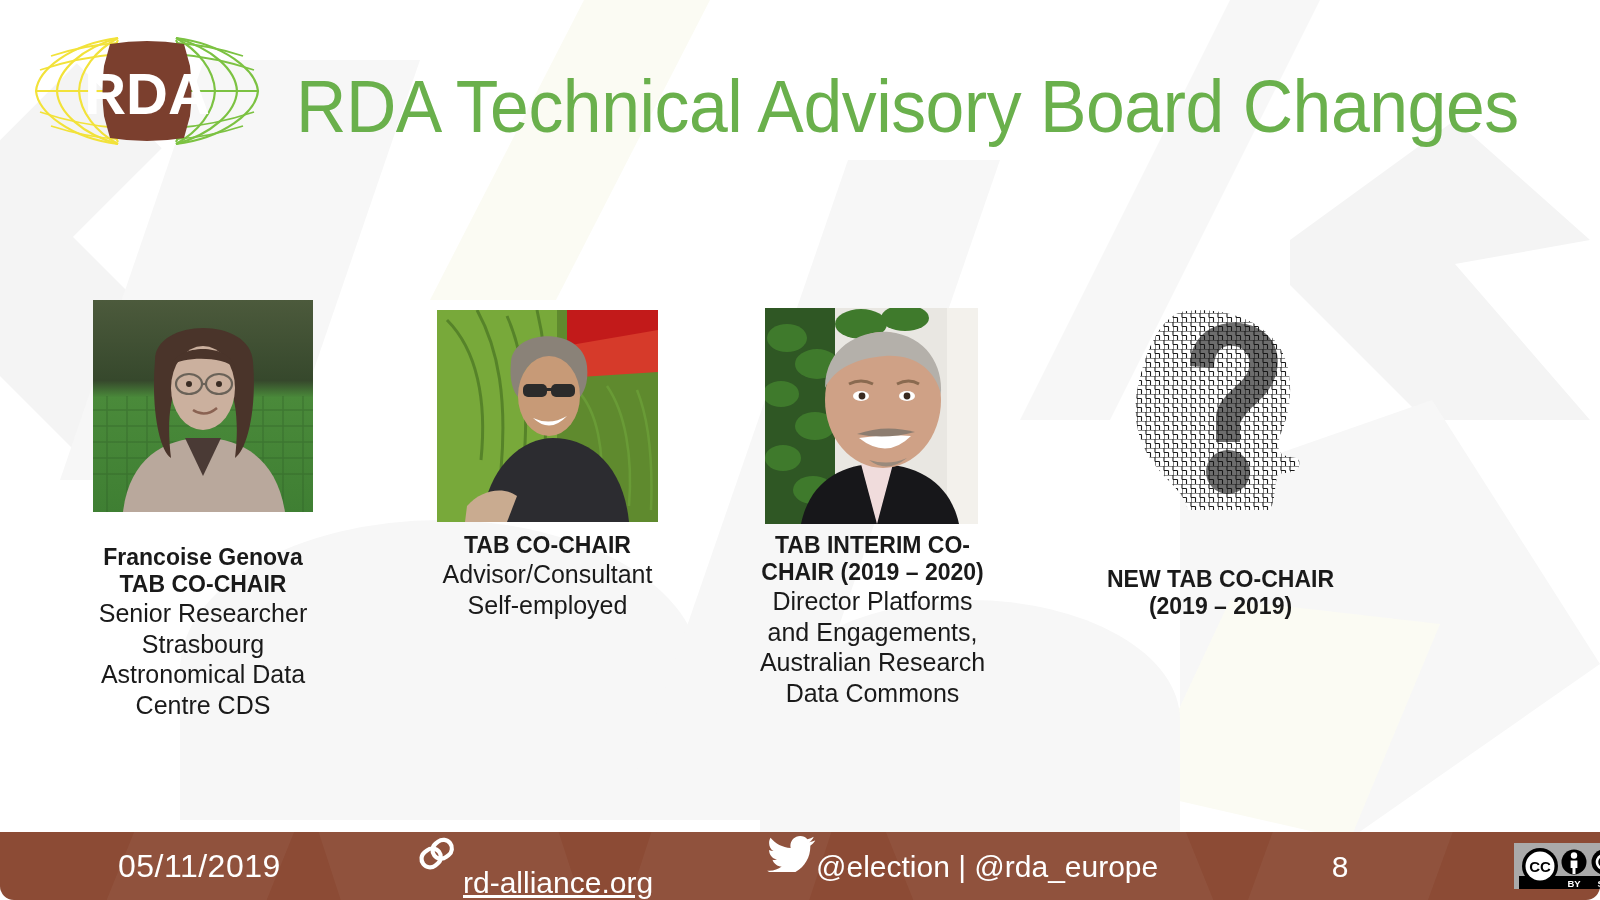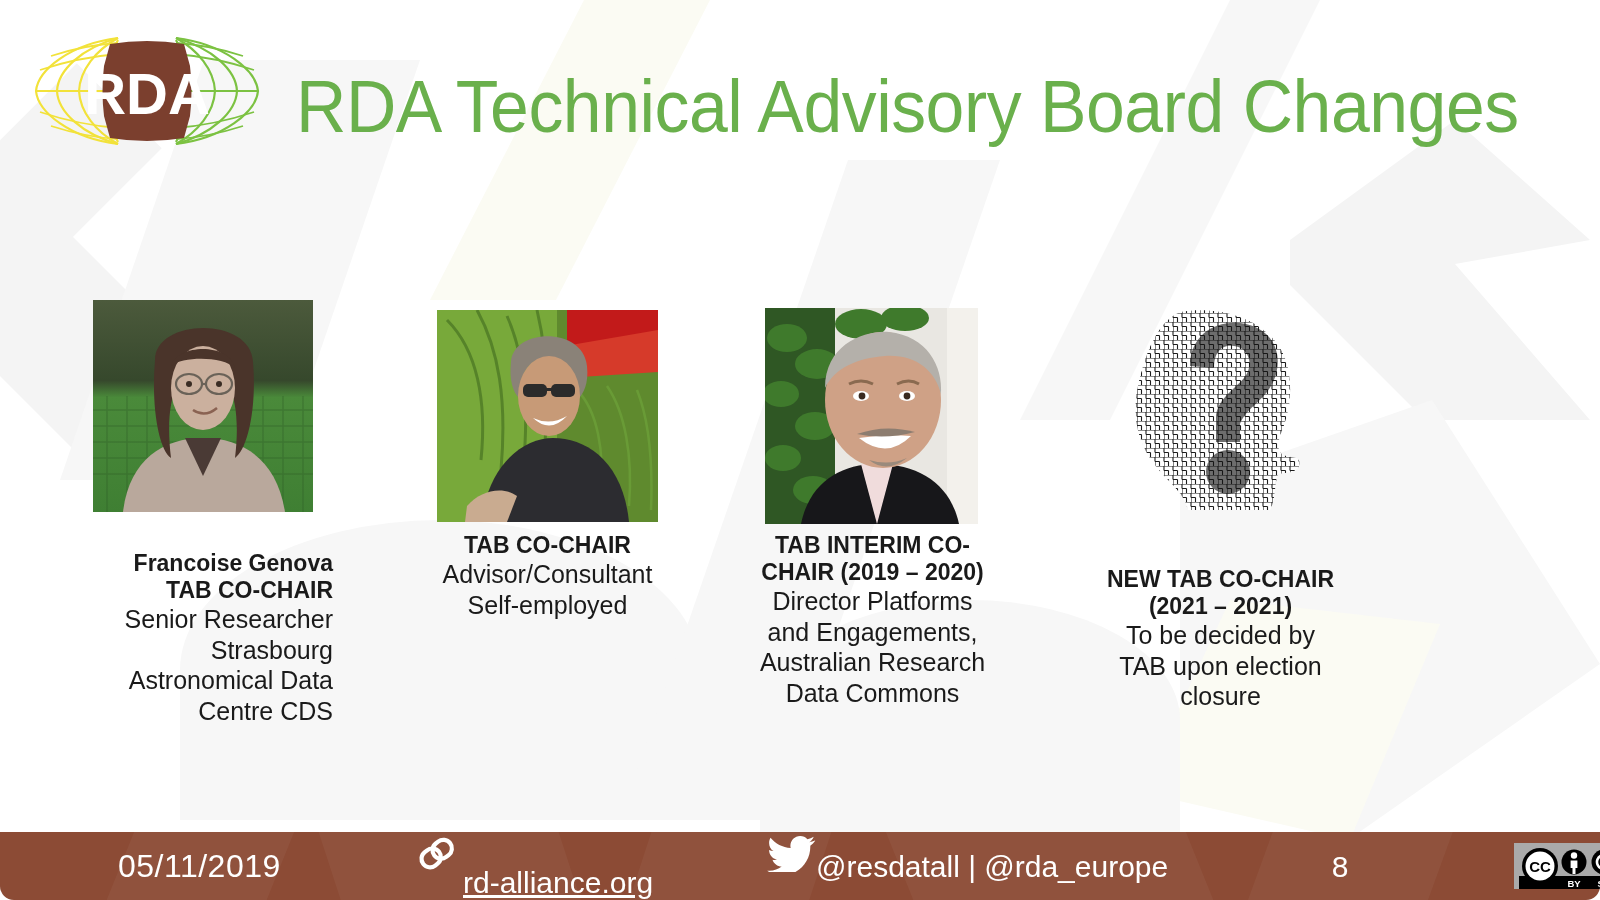--- a/index.html
+++ b/index.html
@@ -57,21 +57,21 @@
     font-size:25px;
     line-height:30.5px;
     font-family:"Liberation Sans", sans-serif;
   }
   .caption .nm, .caption .role { font-weight:bold; font-size:23px; line-height:27px; }
   .caption .desc { font-weight:400; }
 
   
   #p1 { left:93px; }
   #p1 .photo { width:220px; height:212px; }
-  #p1 .caption { left:-20px; top:250px; width:260px;text-align:right; }
+  #p1 .caption { left:-20px; top:244px; width:260px; }
 
   #p2 { left:437px; }
   #p2 .photo { width:221px; height:212px; top:10px; }
   #p2 .caption { left:-22px; top:232px; width:265px; }
 
   #p3 { left:765px; }
   #p3 .photo { width:213px; height:216px; top:8px; }
   #p3 .caption { left:-10px; top:232px; width:235px; }
 
   #p4 { left:1128px; }
@@ -332,41 +332,40 @@
                        C138 96, 118 104, 112 120 L112 138 L88 138 L88 114
                        C88 96, 106 86, 116 74 C126 62, 122 44, 106 42
                        C92 40, 86 50, 86 64 Z"></path>
               <circle cx="100" cy="168" r="22"></circle>
             </g>
           </g>
         </svg>
       </div>
       <div class="caption">
         <div class="nm">NEW TAB CO-CHAIR</div>
-        <div class="role">(2021 – 2021)</div>
-        <div class="desc">To be decided by TAB upon election closure</div>
+        <div class="role">(2019 – 2019)</div>
       </div>
     </div>
 
   </div>
 
   <div id="footer">
     <div class="fbg">
       <div class="fwm" style="left:120px; top:-10px; width:160px; height:90px; transform:skewX(-22deg);"></div>
       <div class="fwm" style="left:330px; top:-10px; width:240px; height:90px; transform:skewX(18deg);"></div>
       <div class="fwm" style="left:640px; top:-10px; width:180px; height:90px; transform:skewX(-18deg);"></div>
       <div class="fwm" style="left:900px; top:-10px; width:300px; height:90px; transform:skewX(22deg);"></div>
       <div class="fwm" style="left:1260px; top:-10px; width:180px; height:90px; transform:skewX(-20deg);"></div>
     </div>
 
     <div class="f-date">05/11/2019</div>
 
     <div class="f-site">rd-alliance.org</div>
 
-    <div class="f-social">@resdatall | @rda_europe</div>
+    <div class="f-social">@election | @rda_europe</div>
 
     <div class="f-page">8</div>
   </div>
 
   <div class="f-link-icon">
     <svg viewBox="0 0 42 40" xmlns="http://www.w3.org/2000/svg">
       <g transform="rotate(-38 21 20)" fill="none" stroke="#ffffff" stroke-width="4.2" stroke-linecap="round">
         <rect x="4" y="11" width="20" height="17" rx="8.5"></rect>
         <rect x="18" y="11" width="20" height="17" rx="8.5"></rect>
       </g>

